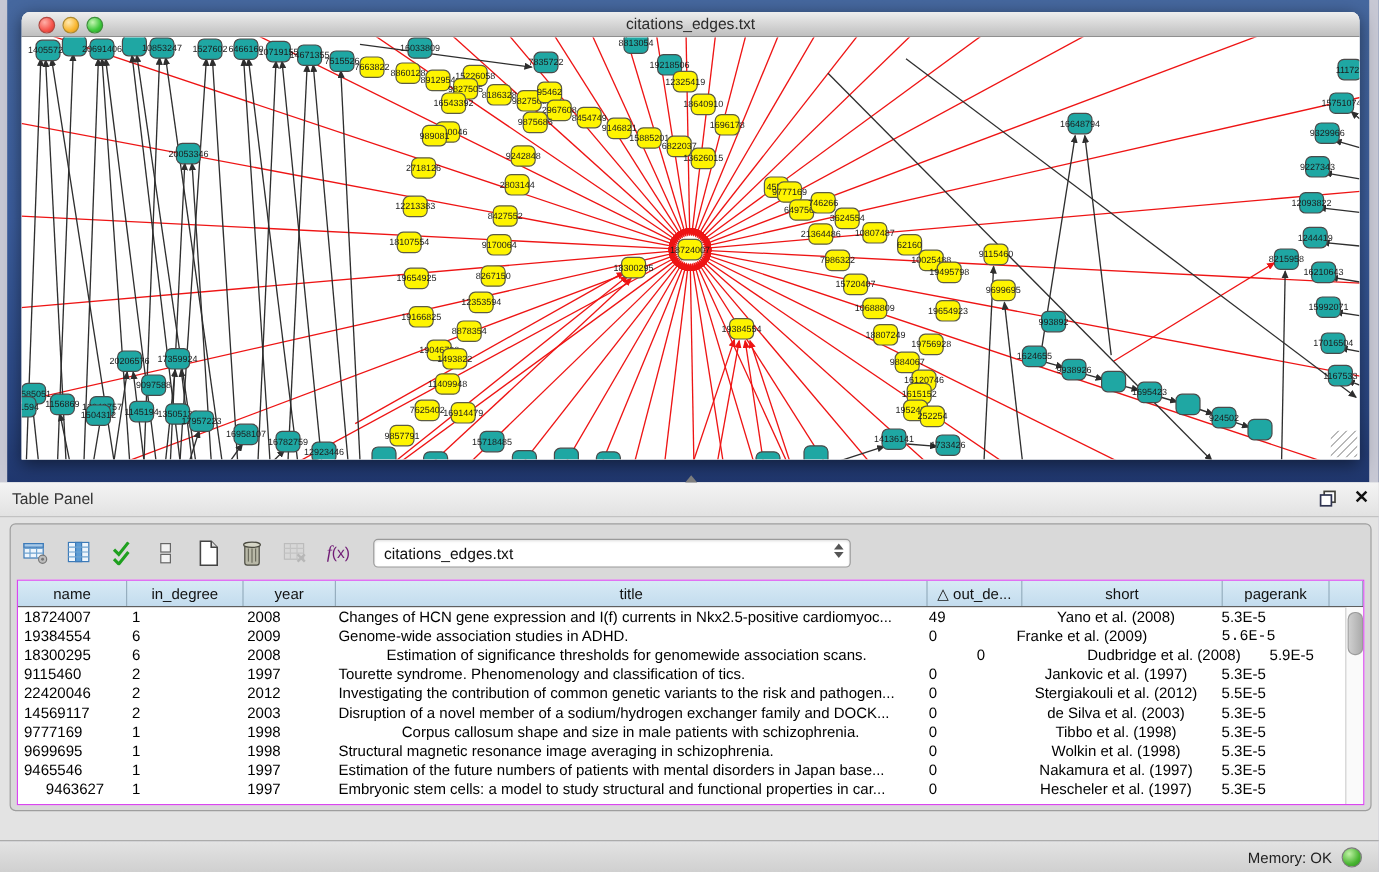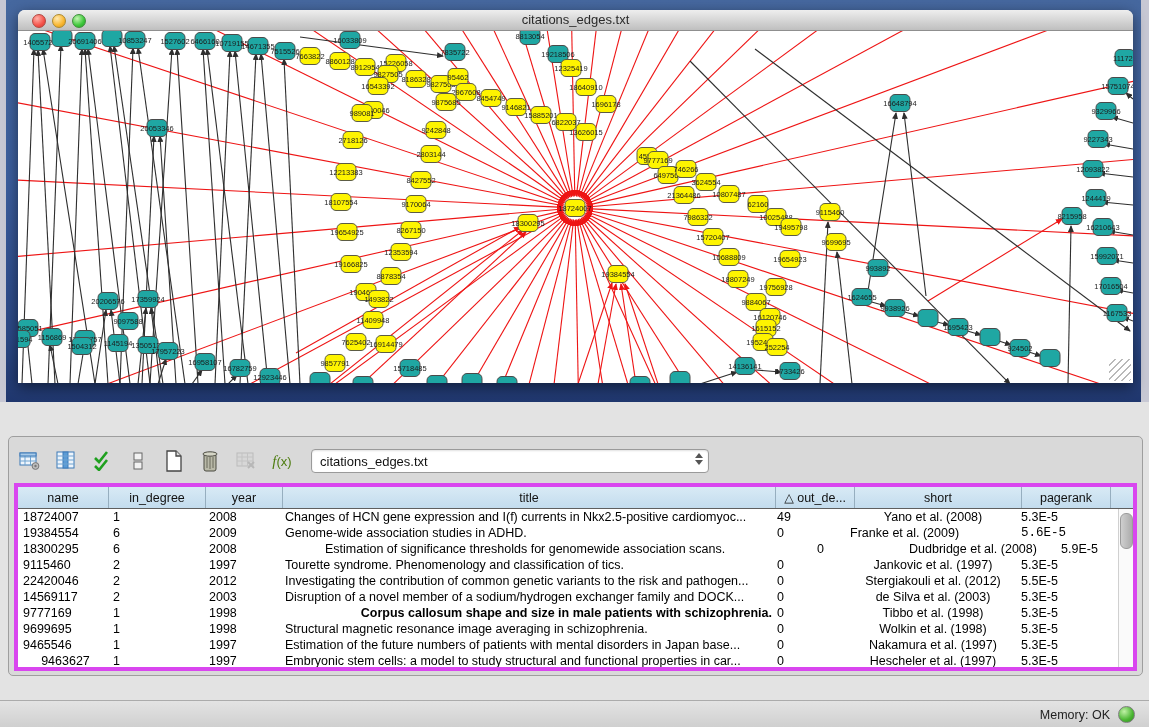--- a/index.html
+++ b/index.html
@@ -38,32 +38,32 @@
   .float-icon svg{display:block;}
   .close-icon{font-size:15px;font-weight:bold;color:#111;line-height:16px;cursor:default;}
   .splitter-hint{position:absolute;left:571px;top:-6px;width:0;height:0;
      border-left:5px solid transparent;border-right:5px solid transparent;border-bottom:6px solid #7d7d7d;}
 
   .tp-body{position:absolute;left:8px;top:34px;width:1133px;height:238px;
            background:#d9d9d9;border:1px solid #9e9e9e;border-radius:5px;}
   .toolbar{position:absolute;left:8px;top:8px;height:32px;display:flex;align-items:center;gap:10px;}
   .tbtn{width:26px;height:26px;display:flex;align-items:center;justify-content:center;}
   .tbtn.disabled{opacity:.45;}
-  .fx{font-size:13px;color:#4d7c0f;}
+  .fx{font-size:13px;color:#701a75;}
   .fx i{font-family:"Liberation Serif",serif;font-size:15px;}
   .combo{margin-left:6px;width:388px;height:22px;background:#fff;border:1px solid #9a9a9a;
          border-radius:4px;position:relative;font-size:13px;color:#111;
          display:flex;align-items:center;padding-left:8px;box-shadow:inset 0 1px 2px rgba(0,0,0,.12);}
   .combo .stepper{position:absolute;right:5px;top:3px;display:flex;flex-direction:column;gap:2px;}
   .combo .stepper i{width:0;height:0;border-left:4px solid transparent;border-right:4px solid transparent;}
   .combo .stepper i.up{border-bottom:5px solid #555;}
   .combo .stepper i.down{border-top:5px solid #555;}
 
   .tbl{position:absolute;left:5px;top:46px;right:5px;bottom:4px;background:#fff;
-       border:4px solid #d946ef;overflow:hidden;}
+       border:1px solid #d946ef;overflow:hidden;}
   .tbl-head{display:flex;height:21px;background:linear-gradient(180deg,#d8eaf5,#c3dcee);
             border-bottom:1px solid #5f5f5f;font-size:12.5px;color:#111;}
   .tbl-head .hc{border-right:1px solid #96aebf;display:flex;align-items:center;
                 justify-content:center;overflow:hidden;white-space:nowrap;flex:0 0 auto;}
   .tbl-rows{position:absolute;left:0;top:22px;right:14px;bottom:0;}
   .trow{display:flex;height:16px;font-size:12.5px;color:#000;align-items:center;}
   .trow .tc{flex:0 0 auto;overflow:hidden;white-space:nowrap;padding:0;}
   .vscroll{position:absolute;right:0;top:22px;bottom:0;width:14px;background:#fafafa;
            border-left:1px solid #d0d0d0;}
   .vthumb{position:absolute;left:1px;top:4px;width:11px;height:34px;border-radius:6px;
@@ -459,20 +459,33 @@
           <text x="777" y="348.5" class="node-label">252254</text>
           <rect x="565" y="198.5" width="20" height="17" rx="5" ry="5" fill="#fef400" stroke="#5c5c44" stroke-width="1"></rect>
           <text x="575" y="209.5" class="node-label">18724007</text>
         </svg>
       <div class="resize-grip"></div>
     </div>
   </div>
 </div>
 
 <div class="table-panel">
+  <div class="tp-header">
+    <div class="splitter-hint"></div>
+    <div class="tp-title">Table Panel</div>
+    <div class="tp-icons">
+      <span class="float-icon">
+        <svg width="15" height="15" viewBox="0 0 15 15">
+            <rect x="4.5" y="1.5" width="9" height="9" fill="#fff" stroke="#41413a" stroke-width="1.4"></rect>
+            <rect x="1.5" y="4.5" width="9" height="9" fill="#fff" stroke="#2e3350" stroke-width="1.4"></rect>
+          </svg>
+      </span>
+      <span class="close-icon">✕</span>
+    </div>
+  </div>
 
   <div class="tp-body">
     <div class="toolbar" id="toolbar">
         <span class="tbtn">
           <svg width="22" height="20" viewBox="0 0 22 20">
             <rect x="1" y="2" width="16" height="12" fill="#eef5fc" stroke="#3c7ab8"></rect>
             <path d="M1 6h16M1 10h16M6 2v12M11.5 2v12" stroke="#6fa3d0" stroke-width="1"></path>
             <rect x="1" y="2" width="16" height="3" fill="#a8cae8" stroke="#3c7ab8"></rect>
             <circle cx="16.5" cy="15" r="3.4" fill="#bdbdbd" stroke="#777"></circle>
             <circle cx="16.5" cy="15" r="1.2" fill="#777"></circle>
@@ -598,21 +611,21 @@
             <div class="tc" style="width: 492px; text-align: left; padding-left: 5px; box-sizing: border-box;">Disruption of a novel member of a sodium/hydrogen exchanger family and DOCK...</div>
             <div class="tc" style="width: 78px; text-align: left; padding-left: 5px; box-sizing: border-box;">0</div>
             <div class="tc" style="width: 166px; text-align: center; padding-left: 0px; box-sizing: border-box;">de Silva et al. (2003)</div>
             <div class="tc" style="width: 88px; text-align: left; padding-left: 5px; box-sizing: border-box;">5.3E-5</div>
             <div class="tc" style="width: 27px; text-align: left; padding-left: 5px; box-sizing: border-box;"></div>
           </div>
           <div class="trow">
             <div class="tc" style="width: 90px; text-align: left; padding-left: 5px; box-sizing: border-box;">9777169</div>
             <div class="tc" style="width: 96px; text-align: left; padding-left: 5px; box-sizing: border-box;">1</div>
             <div class="tc" style="width: 76px; text-align: left; padding-left: 5px; box-sizing: border-box;">1998</div>
-            <div class="tc" style="width: 492px; text-align: right; padding-left: 5px; box-sizing: border-box; font-weight: bold;">Corpus callosum shape and size in male patients with schizophrenia.</div>
+            <div class="tc" style="width: 492px; text-align: center; padding-left: 5px; box-sizing: border-box;">Corpus callosum shape and size in male patients with schizophrenia.</div>
             <div class="tc" style="width: 78px; text-align: left; padding-left: 5px; box-sizing: border-box;">0</div>
             <div class="tc" style="width: 166px; text-align: center; padding-left: 0px; box-sizing: border-box;">Tibbo et al. (1998)</div>
             <div class="tc" style="width: 88px; text-align: left; padding-left: 5px; box-sizing: border-box;">5.3E-5</div>
             <div class="tc" style="width: 27px; text-align: left; padding-left: 5px; box-sizing: border-box;"></div>
           </div>
           <div class="trow">
             <div class="tc" style="width: 90px; text-align: left; padding-left: 5px; box-sizing: border-box;">9699695</div>
             <div class="tc" style="width: 96px; text-align: left; padding-left: 5px; box-sizing: border-box;">1</div>
             <div class="tc" style="width: 76px; text-align: left; padding-left: 5px; box-sizing: border-box;">1998</div>
             <div class="tc" style="width: 492px; text-align: left; padding-left: 5px; box-sizing: border-box;">Structural magnetic resonance image averaging in schizophrenia.</div>

